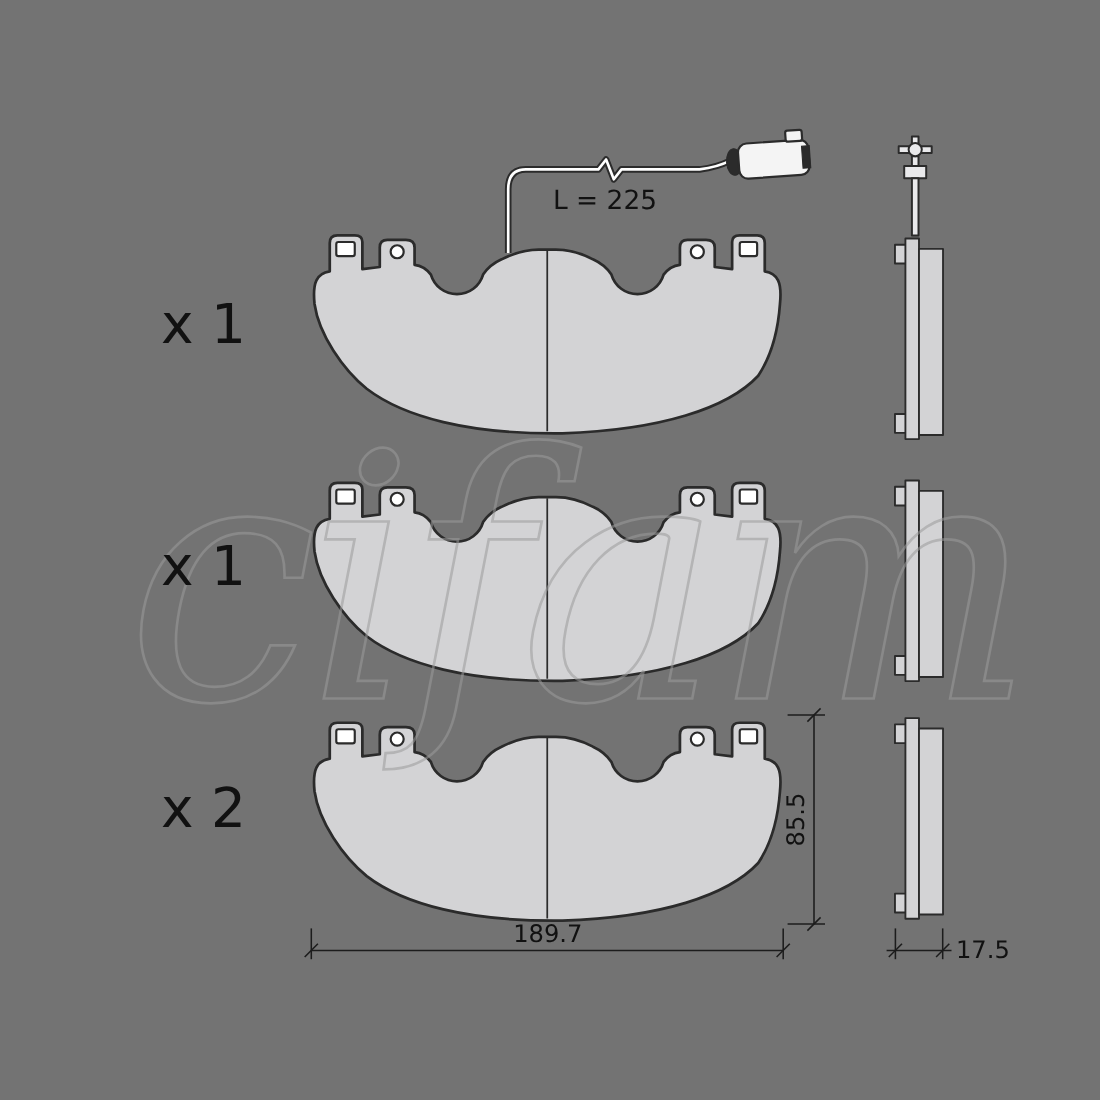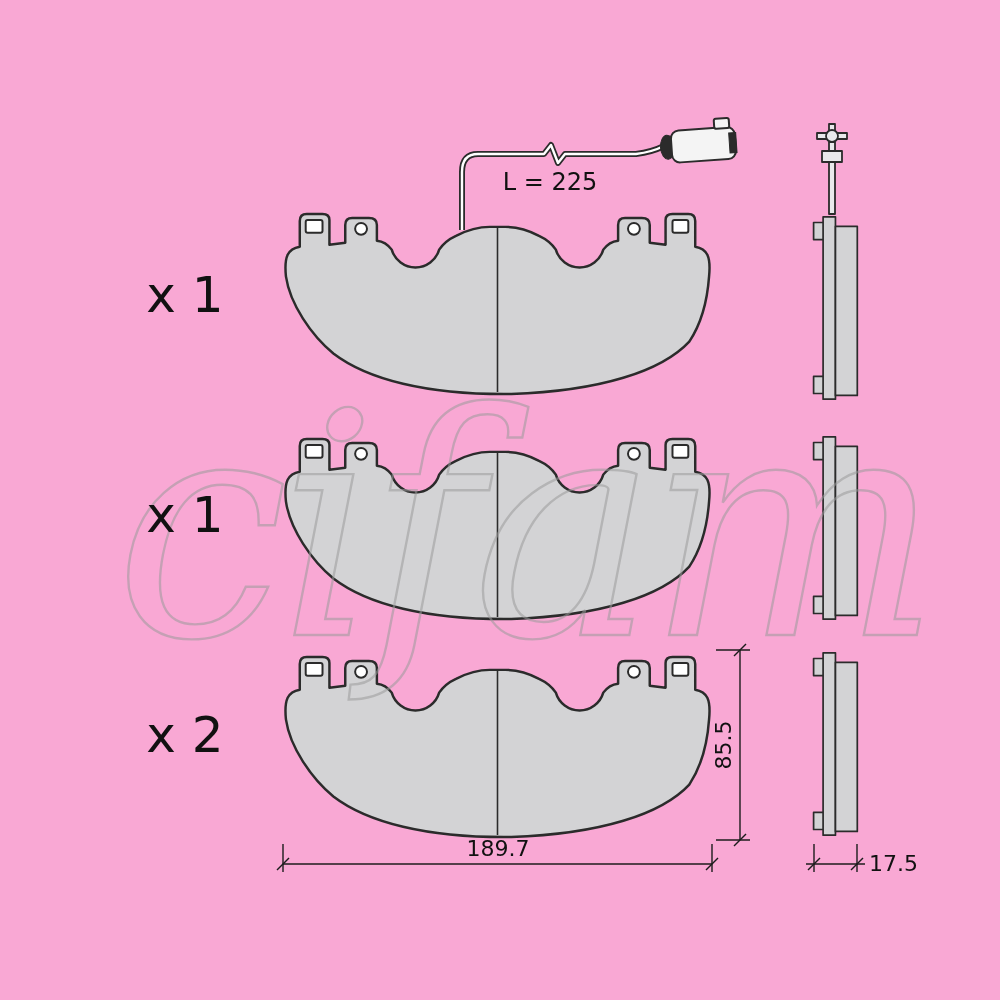--- a/index.html
+++ b/index.html
@@ -1,16 +1,16 @@
 <!DOCTYPE html>
 <html><head>
 <meta charset="utf-8">
 <style>
   html,body{margin:0;padding:0;background:#ffffff;}
-  .stage{position:relative;width:1000px;height:1000px;background:#f9a8d4;overflow:hidden;
+  .stage{position:relative;width:1000px;height:1000px;background:#737373;overflow:hidden;
          font-family:"DejaVu Sans", sans-serif;}
   svg{display:block;}
   .outline{stroke:#2b2b2b;stroke-width:2.5;stroke-linejoin:round;}
   .outline-thin{stroke:#2b2b2b;stroke-width:1.8;stroke-linejoin:round;}
   .hole{fill:#ffffff;stroke:#2b2b2b;stroke-width:2;}
   .thin{stroke:#2b2b2b;stroke-width:1.6;fill:none;}
   .dim{stroke:#1c1c1c;stroke-width:1.4;fill:none;}
   .dimtext{font:22px "DejaVu Sans", sans-serif;fill:#111111;}
   .qty{font:50px "DejaVu Sans", sans-serif;fill:#111111;}
   .sensortext{font:24px "DejaVu Sans", sans-serif;fill:#111111;}

